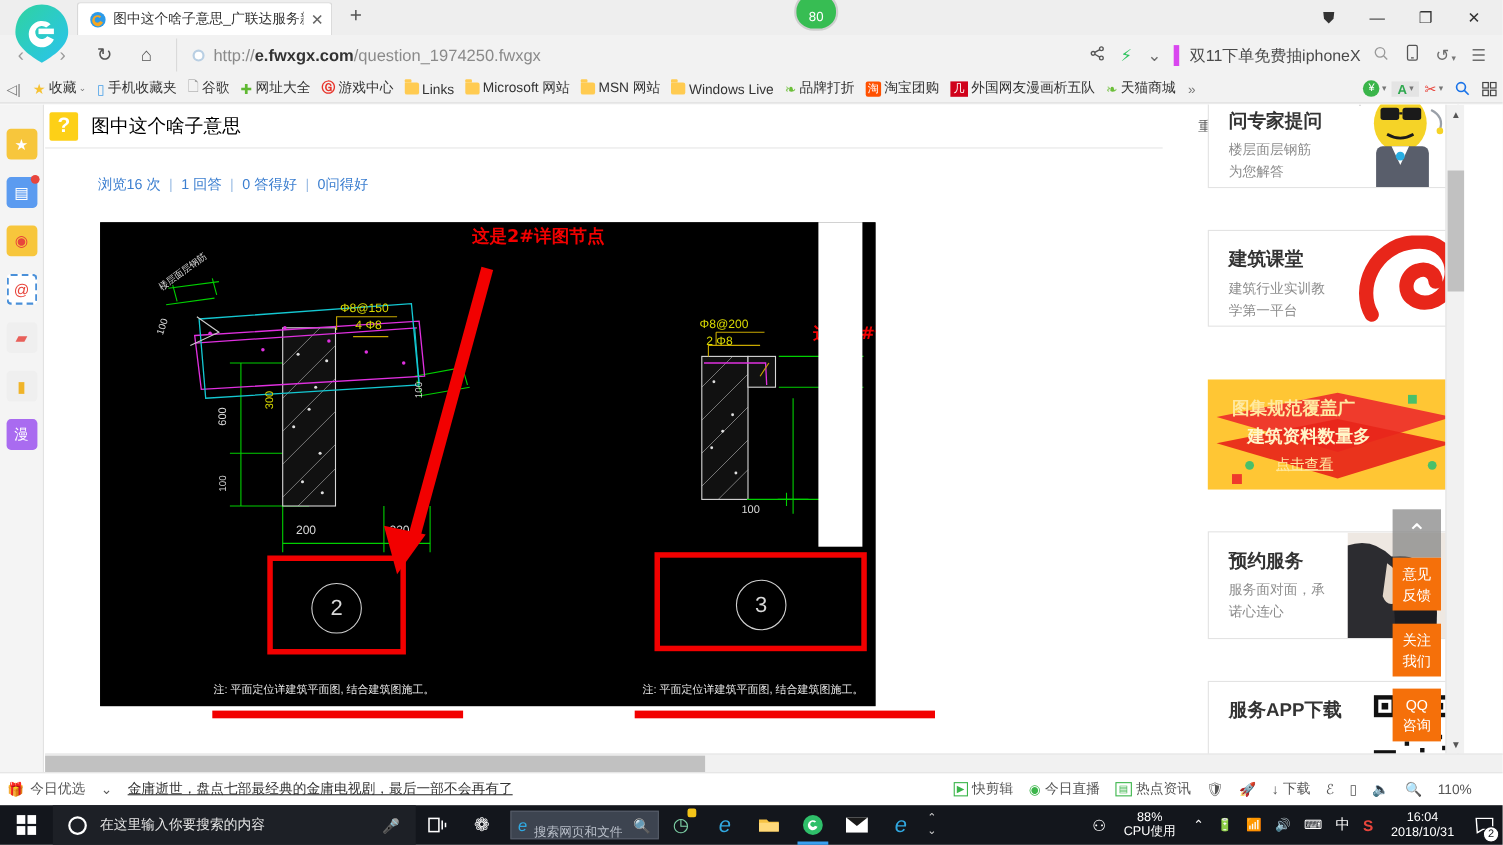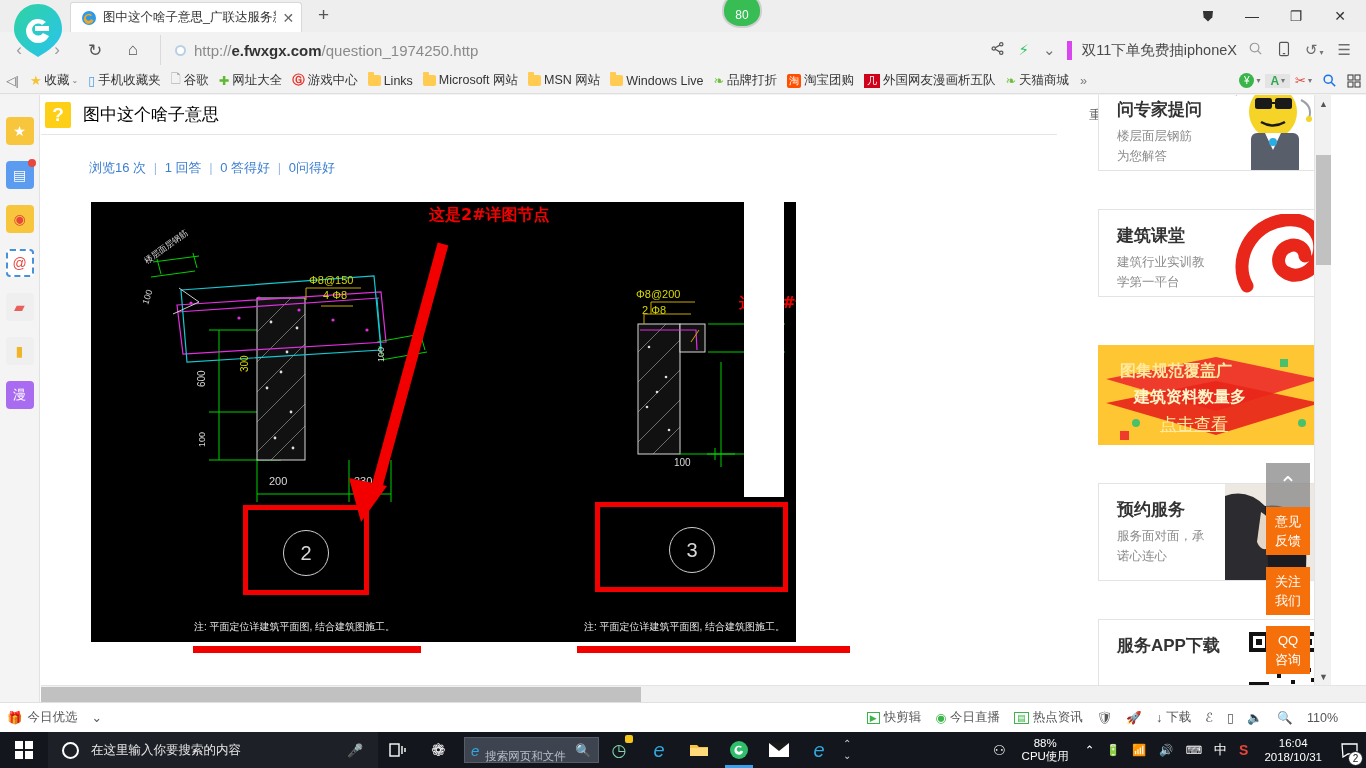--- a/index.html
+++ b/index.html
@@ -176,21 +176,21 @@
   </div>
 
   <div id="navbar">
     <div class="navbtn">‹</div>
     <div class="navbtn">›</div>
     <div class="navbtn dark">↻</div>
     <div class="navbtn dark">⌂</div>
     <div id="urlwrap">
       <div id="url-dot"></div>
       <div id="urltext">
-        <span>http://</span><b>e.fwxgx.com</b><span>/question_1974250.http</span>
+        <span>http://</span><b>e.fwxgx.com</b><span>/question_1974250.fwxgx</span>
       </div>
     </div>
     <div class="nav-right">
       <span class="nav-ic">
         <svg width="15" height="15" viewBox="0 0 16 16" fill="none" stroke="#555" stroke-width="1.3">
           <circle cx="12" cy="3.5" r="1.8"></circle>
             <circle cx="4" cy="8" r="1.8"></circle>
             <circle cx="12" cy="12.5" r="1.8"></circle>
           <path d="M10.4 4.4 L5.6 7.1 M5.6 8.9 L10.4 11.6"></path>
           </svg>
@@ -496,21 +496,21 @@
             <rect width="228" height="100" fill="#ffc634"></rect>
             <path d="M8 34 L118 12 L222 34 L118 66 Z" fill="#ef3b2c"></path>
             <path d="M8 58 L118 36 L222 58 L118 90 Z" fill="#e8261a" opacity="0.92"></path>
             <circle cx="38" cy="78" r="4" fill="#49c06a"></circle>
               <rect x="182" y="14" width="8" height="8" fill="#49c06a"></rect>
             <rect x="22" y="86" width="9" height="9" fill="#ef3b2c"></rect>
             <circle cx="204" cy="78" r="4" fill="#49c06a"></circle>
           </svg>
           <div style="position:absolute;left:22px;top:16px;color:#ffe9a0;font-size:16px;font-weight:bold;">图集规范覆盖广</div>
           <div style="position:absolute;left:36px;top:42px;color:#fff6c9;font-size:16px;font-weight:bold;">建筑资料数量多</div>
-          <div style="position:absolute;left:62px;top:68px;color:#ffe9a0;font-size:17px;text-decoration:underline;">点击查看</div>
+          <div style="position:absolute;left:62px;top:68px;color:#ffe9a0;font-size:13px;text-decoration:underline;">点击查看</div>
         </div>
 
         <div class="adcard" style="top:388px;height:98px;">
           <div class="adtitle">预约服务</div>
           <div class="adsub" style="white-space:pre-line;"><span>服务面对面，承
 诺心连心</span></div>
           <svg style="position:absolute;right:0;top:0;" width="100" height="98" viewBox="0 0 100 98">
             <rect width="100" height="98" fill="#eee8e2"></rect>
             <path d="M0 12 q22 -8 40 10 q14 16 10 76 H0 Z" fill="#2c2c30"></path>
             <path d="M40 22 q26 -4 36 18 q8 18 4 58 H44 Z" fill="#1c1c20"></path>
@@ -576,20 +576,23 @@
 
     </div>
   </div>
 
   <div id="statusbar">
     <span class="st">
       <span style="color:#f39c4a;margin-right:5px;">🎁</span>
       <span>今日优选</span>
     </span>
     <span class="st">⌄</span>
+    <span class="st">
+      <span id="news-link">金庸逝世，盘点七部最经典的金庸电视剧，最后一部不会再有了</span>
+    </span>
     <span style="flex:1"></span>
     <span class="st">
       <span style="color:#3bb54a;margin-right:4px;border:1px solid #3bb54a;padding:0 2px;font-size:9px;">▶</span>
       <span>快剪辑</span>
       </span>
     <span class="st">
       <span style="color:#3bb54a;margin-right:4px;">◉</span>
       <span>今日直播</span>
       </span>
     <span class="st">

